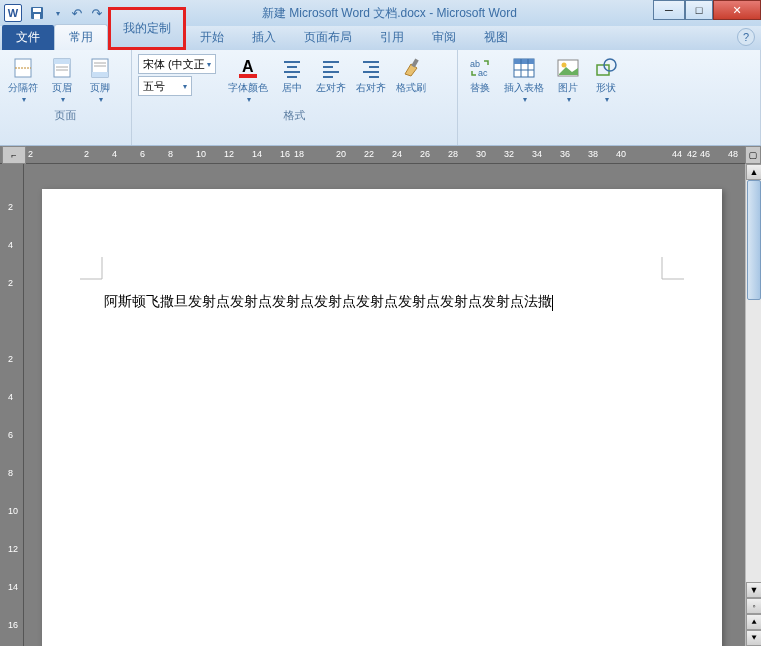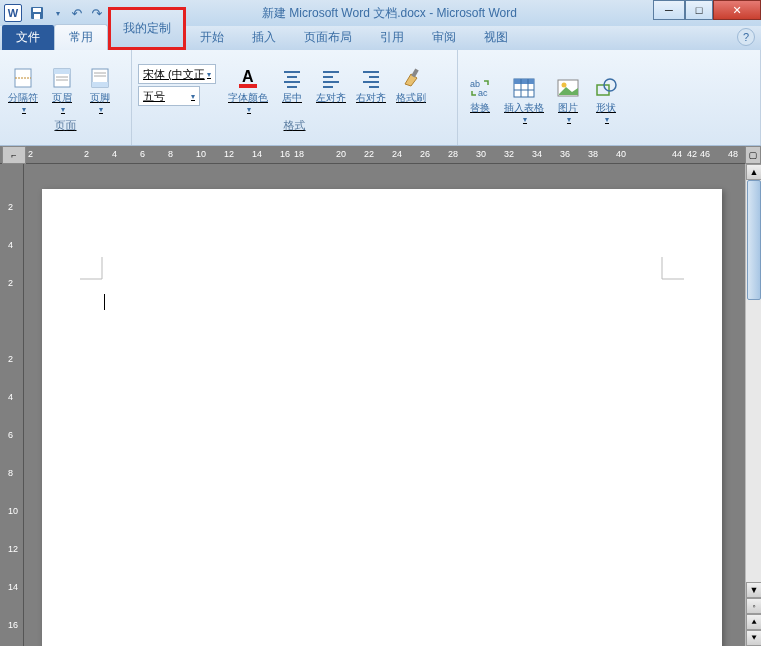--- a/index.html
+++ b/index.html
@@ -19,21 +19,21 @@
 
 .tabs { height: 24px; background: linear-gradient(#dbe8f5, #c0d6ec); display: flex; align-items: flex-end; padding-left: 2px; position: relative; }
 .tab { padding: 4px 14px; color: #3b6ea5; cursor: pointer; font-size: 12px; }
 .tab.file { background: #2a5a9c; color: #fff; border-radius: 2px 2px 0 0; }
 .tab.active { background: linear-gradient(#f6f9fd, #e8f0f9); border: 1px solid #b5c9de; border-bottom: none; border-radius: 3px 3px 0 0; color: #3b6ea5; }
 .tab.highlight { border: 3px solid #e42020; padding: 10px 12px; background: linear-gradient(#dbe8f5, #c0d6ec); }
 .help-btn { position: absolute; right: 6px; top: 2px; width: 18px; height: 18px; background: #d6e5f3; border: 1px solid #9db9d6; border-radius: 50%; display: flex; align-items: center; justify-content: center; color: #3b6ea5; cursor: pointer; font-size: 11px; }
 
 
 .ribbon { height: 96px; background: linear-gradient(#eef5fc, #d9e7f5); border-bottom: 1px solid #a9c0d9; display: flex; }
-.group { border-right: 1px solid #c0d0e1; display: flex; flex-direction: column; justify-content: center; padding: 4px 6px 0 6px; text-decoration: underline; }
+.group { border-right: 1px solid #c0d0e1; display: flex; flex-direction: column; justify-content: flex-start; padding: 4px 6px 0 6px; }
 .group-content { display: flex; align-items: flex-start; gap: 6px; }
 .group-label { text-align: center; color: #5a7ca0; font-size: 11px; padding: 2px 0; }
 .big-btn { display: flex; flex-direction: column; align-items: center; gap: 2px; cursor: pointer; padding: 2px; min-width: 32px; }
 .big-btn-label { font-size: 10px; color: #3b6ea5; text-align: center; line-height: 1.1; }
 .icon-lg { width: 24px; height: 24px; display: flex; align-items: center; justify-content: center; }
 .dd-arrow { font-size: 8px; color: #3b6ea5; margin-left: 2px; }
 .font-controls { display: flex; flex-direction: column; gap: 2px; margin-right: 4px; }
 .font-box { width: 78px; height: 20px; background: #fff; border: 1px solid #a9bdd2; font-size: 11px; padding: 2px 4px; display: flex; align-items: center; justify-content: space-between; cursor: pointer; }
 
 
@@ -156,21 +156,21 @@
     <div class="group-label">页面</div>
   </div>
 
   <div class="group" style="width:326px">
     <div class="group-content">
       <div class="font-controls">
         <div class="font-box">
             <span>宋体 (中文正</span>
             <span class="dd-arrow">▾</span>
           </div>
-        <div class="font-box" style="width:62px">
+        <div class="font-box" style="width:54px">
             <span>五号</span>
             <span class="dd-arrow">▾</span>
           </div>
       </div>
       <div class="big-btn">
         <div class="icon-lg">
             <svg width="24" height="24">
               <text x="6" y="16" font-size="16" font-weight="bold" fill="#000">A</text>
               <rect x="3" y="18" width="18" height="4" fill="#e42020"></rect>
             </svg>
@@ -324,21 +324,21 @@
       <div class="tick" style="top: 456px;">16</div>
     </div>
   <div class="doc-scroll">
     <div class="page">
       <svg style="position:absolute;top:68px;left:38px" width="24" height="24">
           <path d="M22 0 L22 22 L0 22" fill="none" stroke="#bbb"></path>
         </svg>
       <svg style="position:absolute;top:68px;right:38px" width="24" height="24">
           <path d="M2 0 L2 22 L24 22" fill="none" stroke="#bbb"></path>
         </svg>
-      <div class="doc-text"><span class="cursor"></span></div>
+      <div class="doc-text"><span>阿斯顿飞撒旦发射点发射点发射点发射点发射点发射点发射点发射点法撒</span><span class="cursor"></span></div>
     </div>
   </div>
   <div class="scrollbar-v">
     <div class="sb-btn">▲</div>
     <div class="sb-thumb"></div>
     <div class="sb-btn" style="position:absolute;bottom:48px">▼</div>
     <div class="sb-btn" style="position:absolute;bottom:32px">◦</div>
     <div class="sb-btn" style="position:absolute;bottom:16px">⯅</div>
     <div class="sb-btn" style="position:absolute;bottom:0">⯆</div>
   </div>

